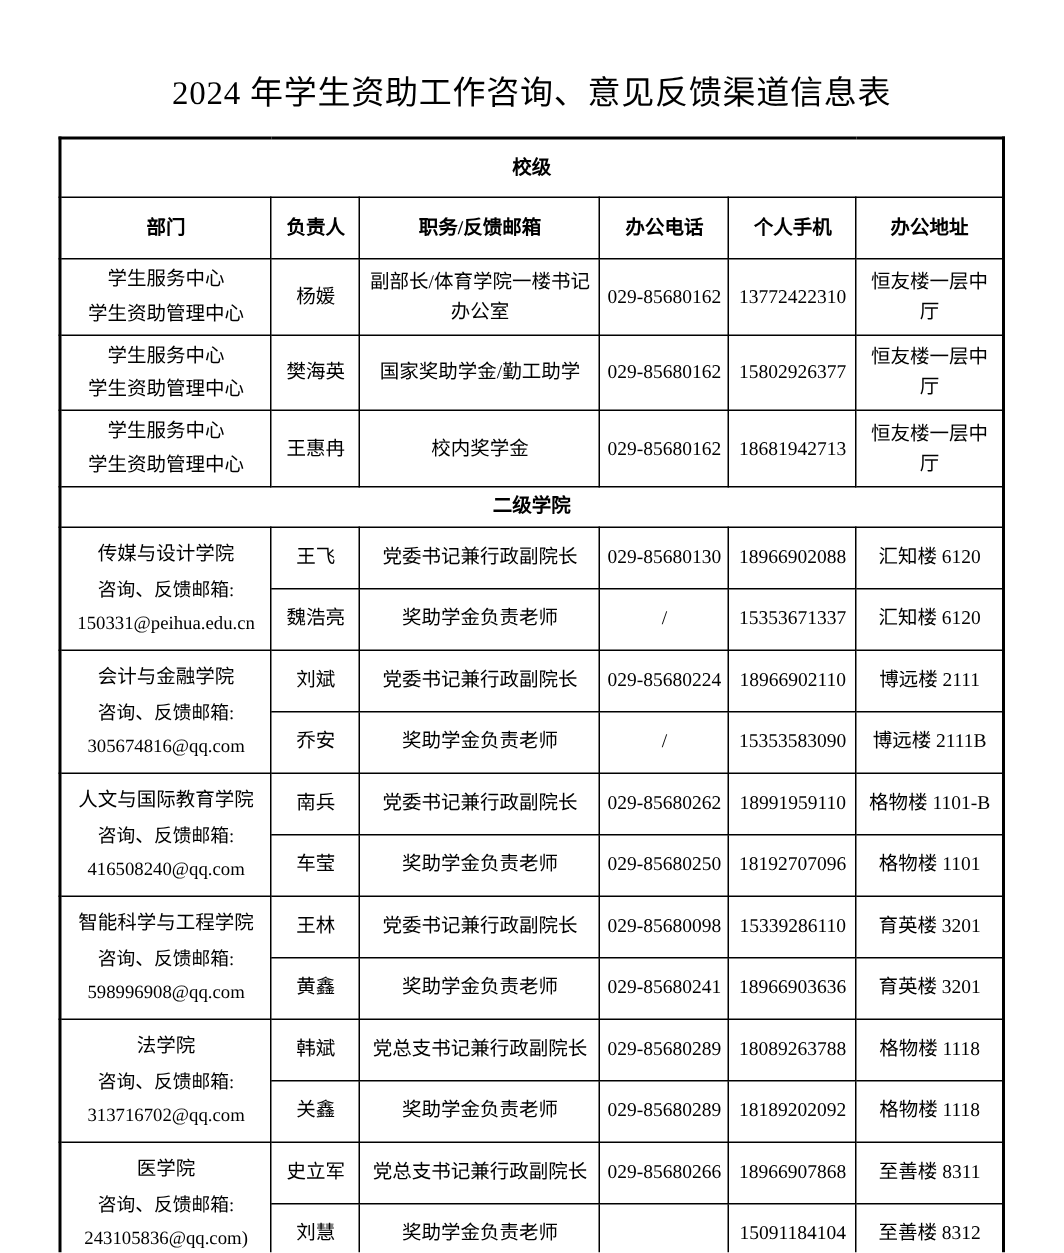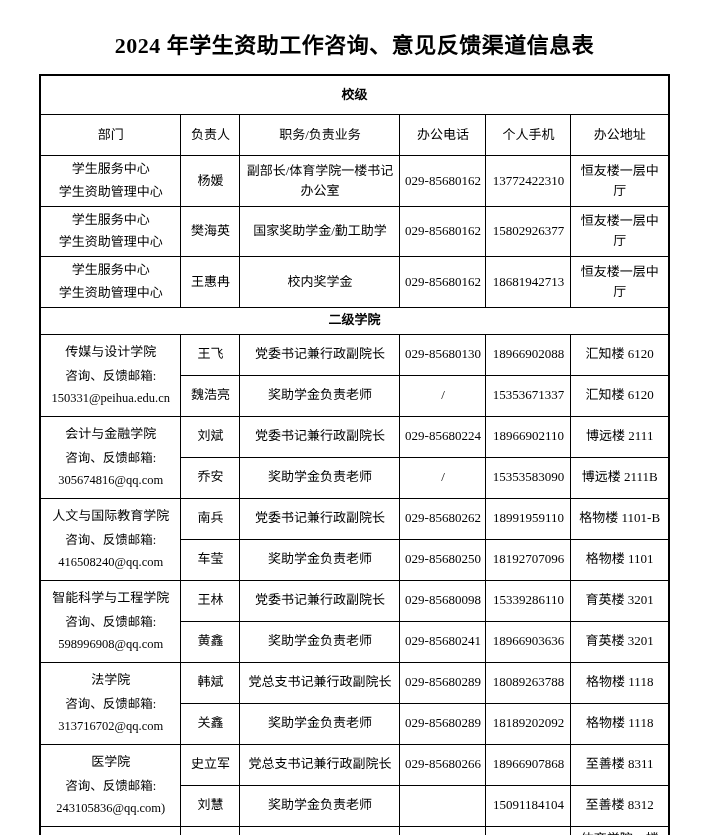--- a/index.html
+++ b/index.html
@@ -6,25 +6,25 @@
   .page {
     width: 709px;
     height: 835px;
     background: #ffffff;
     color: #000;
     font-family: "Liberation Serif", "DejaVu Serif", serif;
     overflow: hidden;
     box-sizing: border-box;
   }
   .title {
-    margin: 0;
+    margin: 16px;
     padding-top: 27px;
     text-align: center;
     font-size: 22px;
-    font-weight: bold;
+    font-weight: normal;
     letter-spacing: 0.5px;
   }
   table.info {
     margin: 15px auto 0 auto;
     border-collapse: collapse;
     table-layout: fixed;
     width: 629px;
     border: 2px solid #000;
   }
   table.info td {
@@ -32,21 +32,21 @@
     text-align: center;
     vertical-align: middle;
     font-size: 13px;
     line-height: 1.55;
     padding: 2px 4px;
     word-break: break-word;
     background: #fff;
   }
   td.section-cell { font-weight: bold; font-size: 14px; height: 22px; }
   td.section-cell.tall { height: 34px; }
-  tr.header-row td { font-weight: normal; height: 36px; margin-top: 26px; }
+  tr.header-row td { font-weight: bold; height: 36px; margin-top: 26px; }
   tr.school-row td { height: 43px; }
   tr.college-row td { height: 36px; }
   td.dept-cell div { line-height: 1.75; }
   td.college-dept-cell { padding: 4px 4px; }
   .college-name { font-weight: normal; font-size: 13px; line-height: 1.9; }
   .mailbox-label, .email-text { font-size: 12.5px; line-height: 1.8; text-align: center; }
 </style>
 </head>
 <body>
 
@@ -61,21 +61,21 @@
         <col style="width:85px">
         <col style="width:98px">
     </colgroup>
     <tbody id="table-body">
         <tr class="section-row">
           <td class="section-cell tall" colspan="6">校级</td>
         </tr>
         <tr class="header-row">
           <td>部门</td>
           <td>负责人</td>
-          <td>职务/负责业务</td>
+          <td>职务/反馈邮箱</td>
           <td>办公电话</td>
           <td>个人手机</td>
           <td>办公地址</td>
         </tr>
         <tr class="school-row">
           <td class="dept-cell">
             <div>学生服务中心</div>
             <div>学生资助管理中心</div>
           </td>
           <td>杨媛</td>

